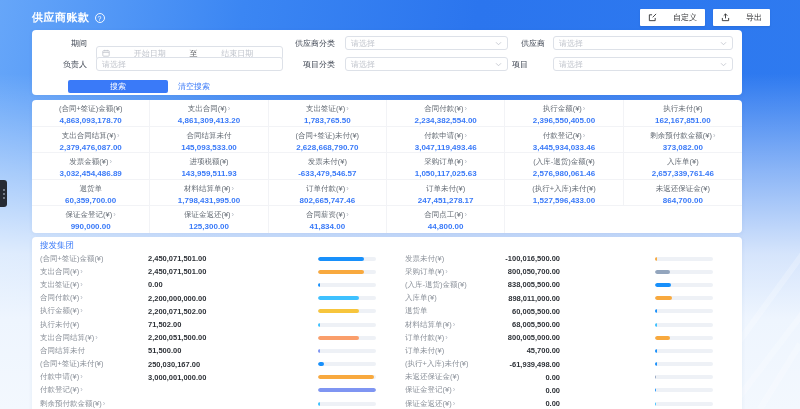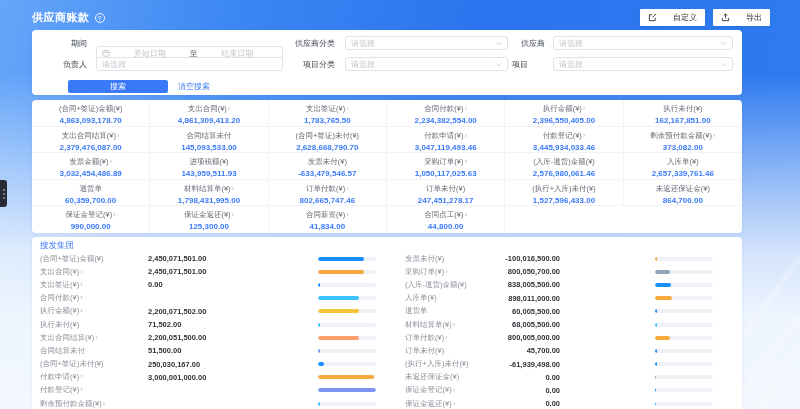--- a/index.html
+++ b/index.html
@@ -331,20 +331,21 @@
         <div class="d-row">
           <span class="d-label"><span>支出签证(¥)</span><span class="chev">›</span></span>
           <span class="d-value">0.00</span>
           <span class="d-bar">
             <span class="d-fill" style="width: 3%; background: rgb(24, 144, 251);"></span>
           </span>
         </div>
 
         <div class="d-row">
           <span class="d-label"><span>合同付款(¥)</span><span class="chev">›</span></span>
+          <span class="d-value">2,200,000,000.00</span>
           <span class="d-bar">
             <span class="d-fill" style="width: 71%; background: rgb(62, 193, 255);"></span>
           </span>
         </div>
 
         <div class="d-row">
           <span class="d-label"><span>执行金额(¥)</span><span class="chev">›</span></span>
           <span class="d-value">2,200,071,502.00</span>
           <span class="d-bar">
             <span class="d-fill" style="width: 71%; background: rgb(247, 197, 60);"></span>

